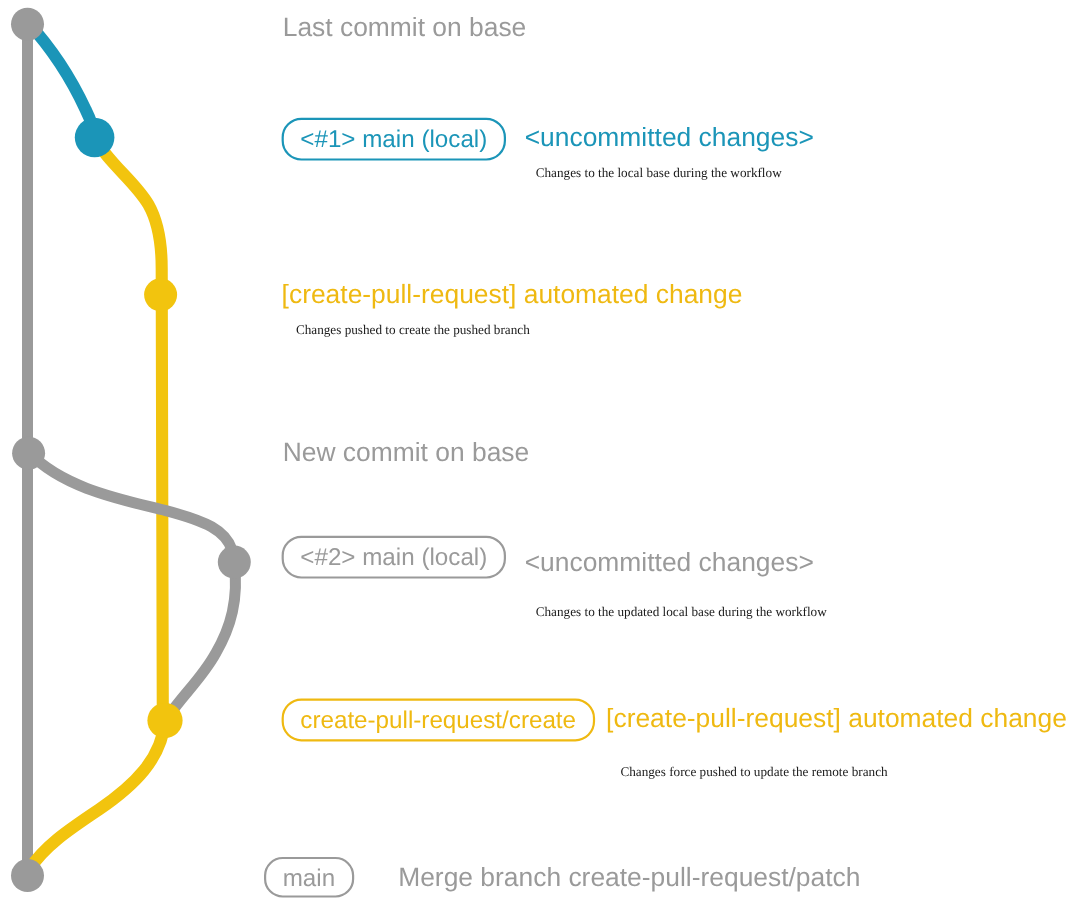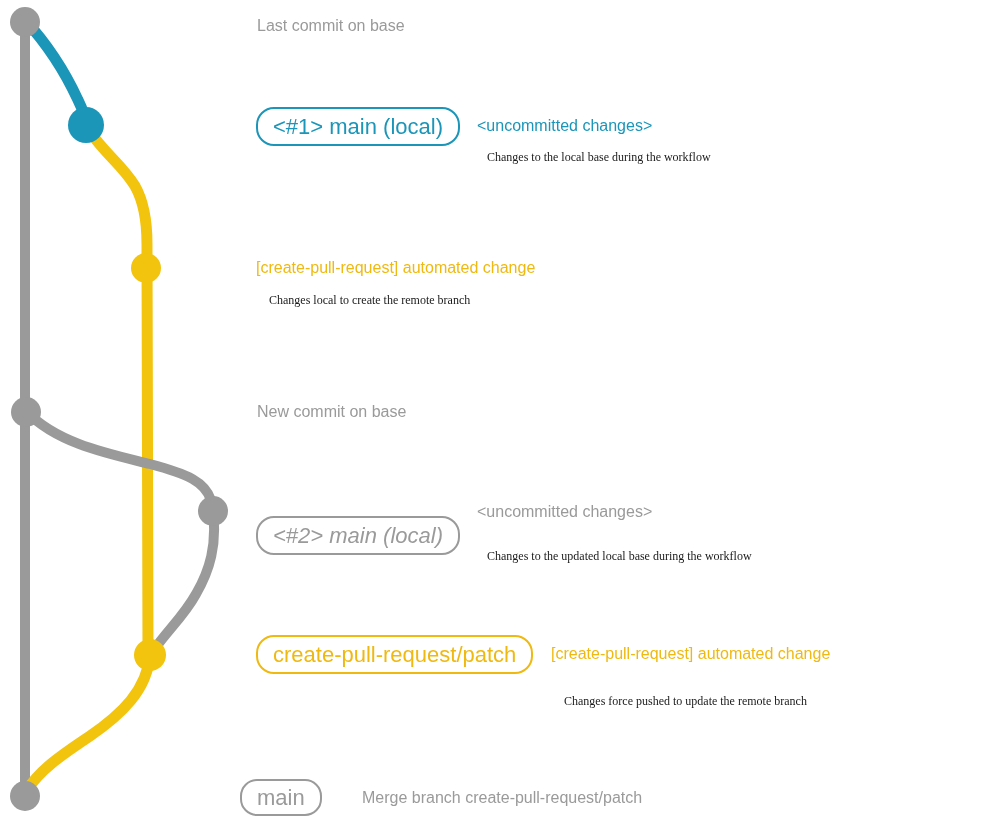--- a/index.html
+++ b/index.html
@@ -25,21 +25,21 @@
   .edge.gray   { stroke: var(--color-gray); }
   .edge.teal   { stroke: var(--color-teal); }
   .edge.yellow { stroke: var(--color-yellow); }
   .node.gray   { fill: var(--color-gray); }
   .node.teal   { fill: var(--color-teal); }
   .node.yellow { fill: var(--color-yellow); }
 
   .label {
     position: absolute;
     white-space: nowrap;
-    font-size: 16px;
+    font-size: 24px;
     line-height: 26px;
   }
   .label.gray   { color: var(--color-gray); }
   .label.teal   { color: var(--color-teal); }
   .label.yellow { color: var(--color-yellow_text); }
   .label.serif {
     font-family: Liberation Serif, serif;
     color: var(--color-ink);
     font-size: 12px;
     line-height: 24px;
@@ -86,32 +86,32 @@
 
   <div class="label gray" style="left:257px; top:13px;">Last commit on base</div>
 
   <div class="badge teal" style="left:256px; top:107px;">
     <span>&lt;#1&gt; main (local)</span>
   </div>
   <div class="label teal" style="left:477px; top:113px;">&lt;uncommitted changes&gt;</div>
   <div class="label serif" style="left:487px; top:145px;">Changes to the local base during the workflow</div>
 
   <div class="label yellow" style="left:256px; top:255px;">[create-pull-request] automated change</div>
-  <div class="label serif" style="left:269px; top:288px;">Changes local to create the remote branch</div>
+  <div class="label serif" style="left:269px; top:288px;">Changes pushed to create the pushed branch</div>
 
   <div class="label gray" style="left:257px; top:399px;text-align:center;">New commit on base</div>
 
-  <div class="badge gray" style="left:256px; top:516px;font-style:italic;">
+  <div class="badge gray" style="left:256px; top:487px;">
     <span>&lt;#2&gt; main (local)</span>
   </div>
   <div class="label gray" style="left:477px; top:499px;">&lt;uncommitted changes&gt;</div>
   <div class="label serif" style="left:487px; top:531px;margin-top:13px;">Changes to the updated local base during the workflow</div>
 
   <div class="badge yellow" style="left:256px; top:635px;">
-    <span>create-pull-request/patch</span>
+    <span>create-pull-request/create</span>
   </div>
   <div class="label yellow" style="left:551px; top:641px;">[create-pull-request] automated change</div>
   <div class="label serif" style="left:564px; top:673px;margin-top:16px;">Changes force pushed to update the remote branch</div>
 
   <div class="badge gray" style="left:240px; top:779px; height:37px; border-radius:17px;">
     <span>main</span>
   </div>
   <div class="label gray" style="left:344px; top:785px;margin-left:18px;">Merge branch create-pull-request/patch</div>
 
 </div>

